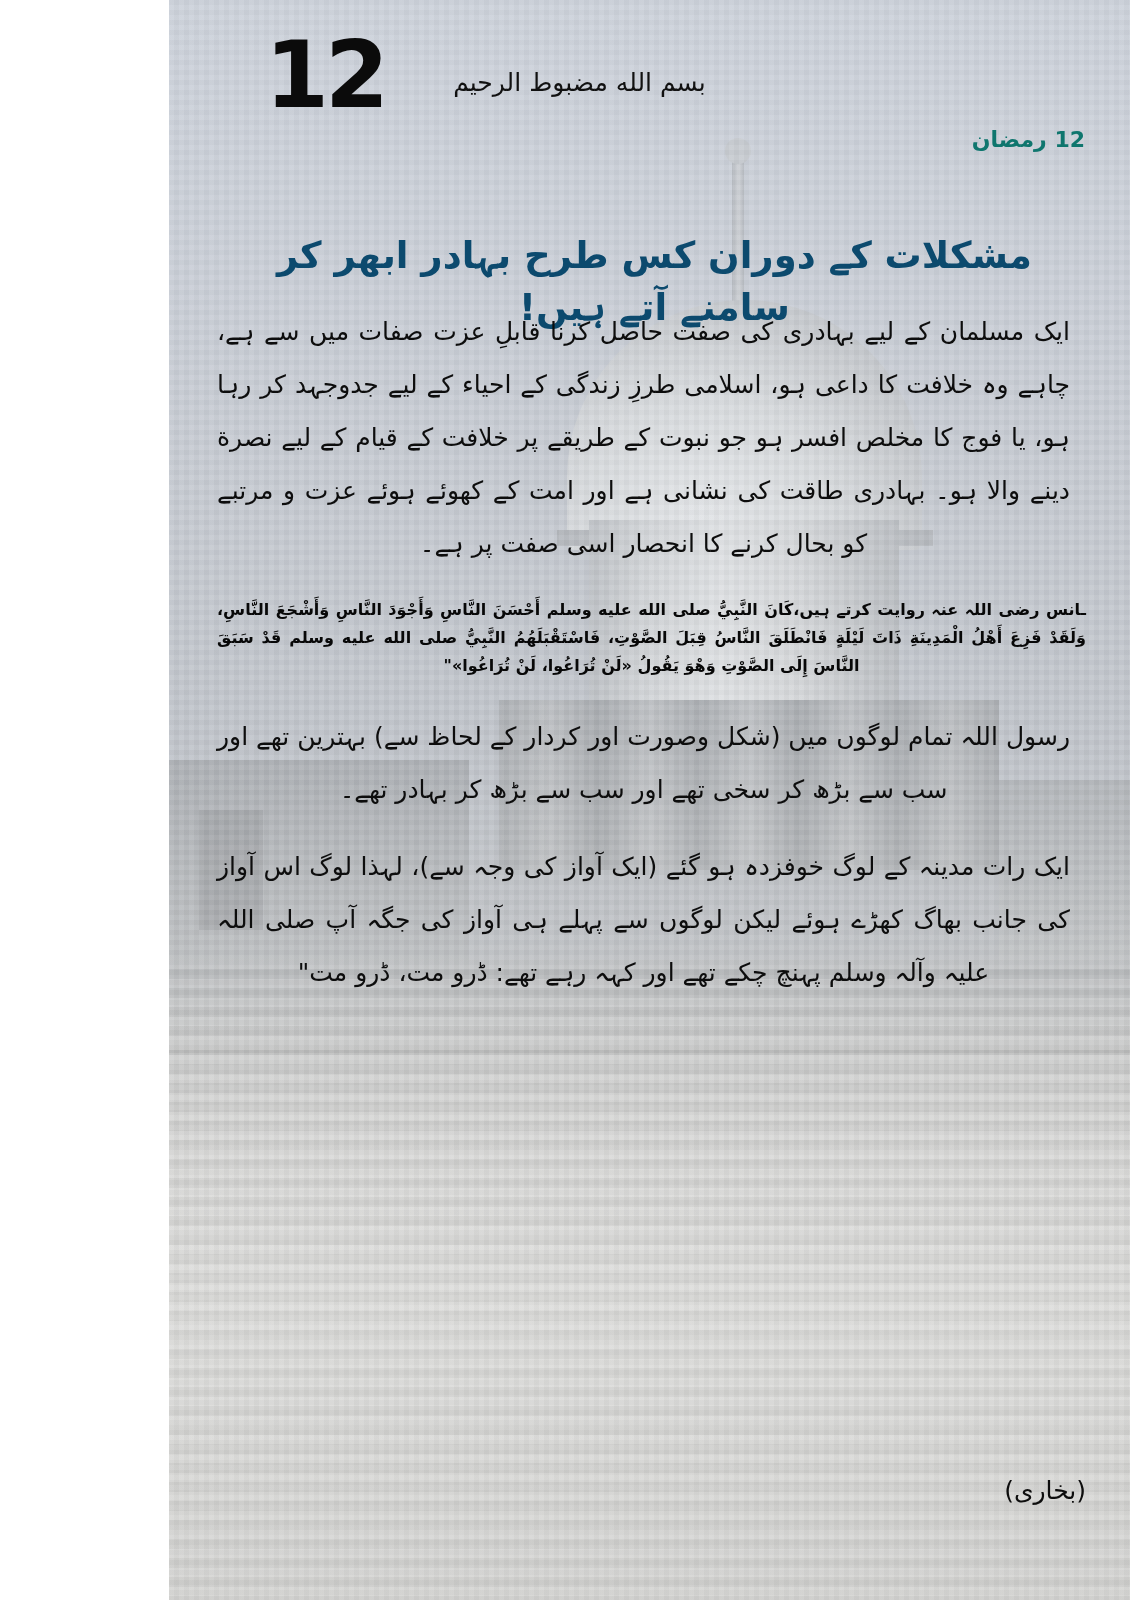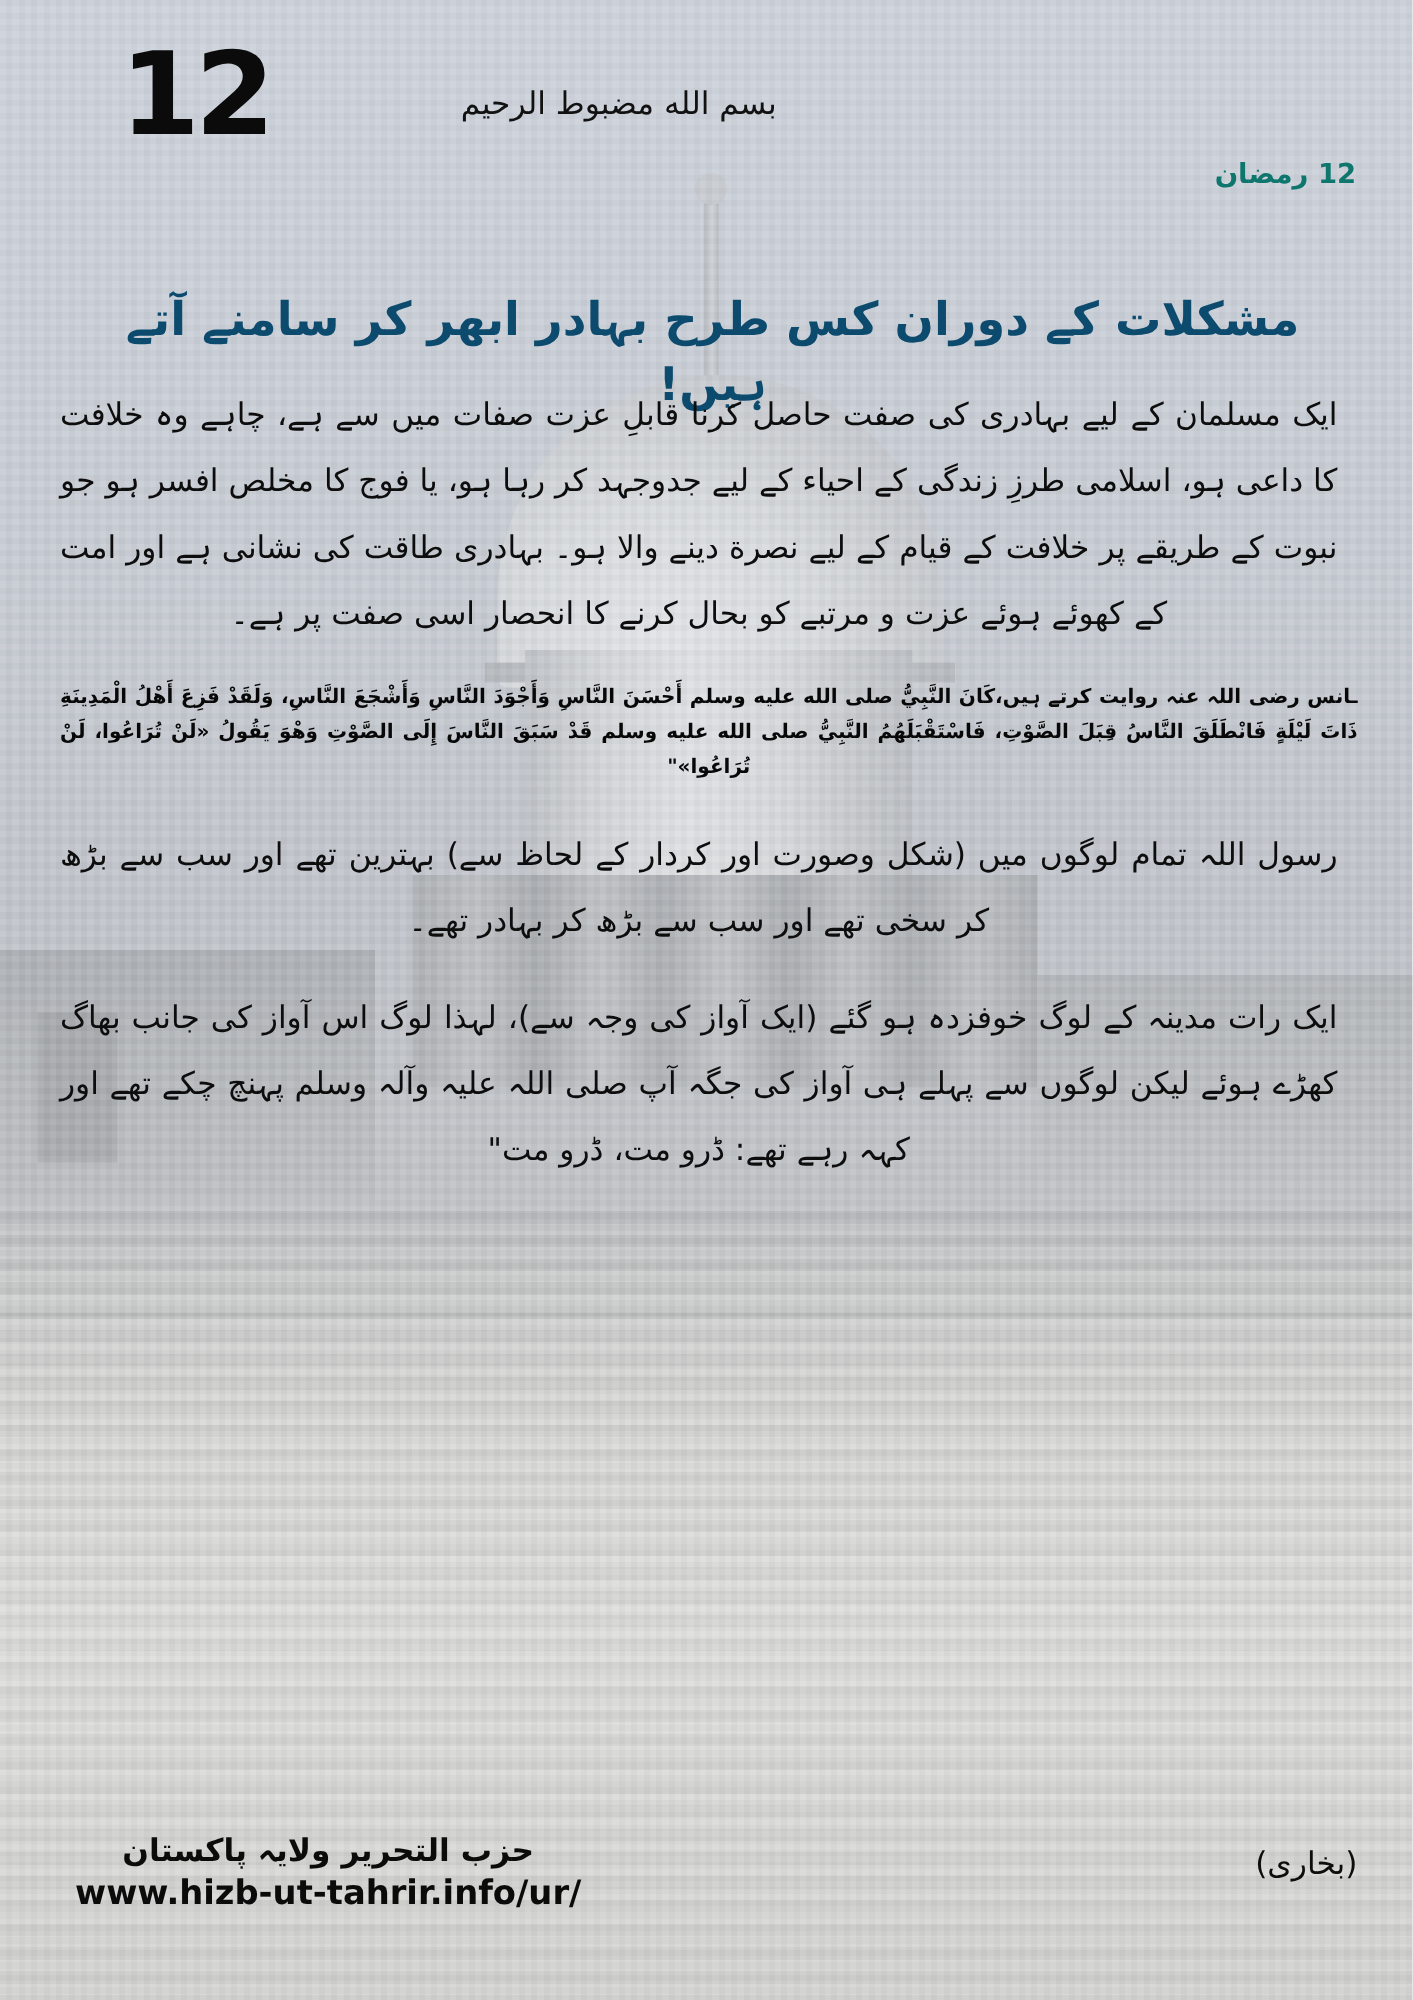--- a/index.html
+++ b/index.html
@@ -2,21 +2,21 @@
 <html lang="ur" dir="rtl"><head>
 <meta charset="utf-8">
 <style>
   html, body {
     margin: 0;
     padding: 0;
     background: #ffffff;
   }
   #page {
     position: relative;
-    width: 1130px;
+    width: 961px;
     height: 1600px;
     overflow: hidden;
     font-family: "DejaVu Sans", sans-serif;
     background: #cfd4dc;
   }
 
   
   .bg-layer { position: absolute; inset: 0; overflow: hidden; }
 
   .bg-sky {
@@ -236,19 +236,15 @@
       <p class="arabic">ـانس رضی اللہ عنہ روایت کرتے ہیں،کَانَ النَّبِيُّ صلى الله عليه وسلم أَحْسَنَ النَّاسِ وَأَجْوَدَ النَّاسِ وَأَشْجَعَ النَّاسِ، وَلَقَدْ فَزِعَ أَهْلُ الْمَدِينَةِ ذَاتَ لَيْلَةٍ فَانْطَلَقَ النَّاسُ قِبَلَ الصَّوْتِ، فَاسْتَقْبَلَهُمُ النَّبِيُّ صلى الله عليه وسلم قَدْ سَبَقَ النَّاسَ إِلَى الصَّوْتِ وَهْوَ يَقُولُ «لَنْ تُرَاعُوا، لَنْ تُرَاعُوا»"</p>
 
       <p class="urdu">رسول اللہ تمام لوگوں میں (شکل وصورت اور کردار کے لحاظ سے) بہترین تھے اور سب سے بڑھ کر سخی تھے اور سب سے بڑھ کر بہادر تھے۔</p>
 
       <p class="urdu">ایک رات مدینہ کے لوگ خوفزدہ ہو گئے (ایک آواز کی وجہ سے)، لہذا لوگ اس آواز کی جانب بھاگ کھڑے ہوئے لیکن لوگوں سے پہلے ہی آواز کی جگہ آپ صلی اللہ علیہ وآلہ وسلم پہنچ چکے تھے اور کہہ رہے تھے: ڈرو مت، ڈرو مت"</p>
 
     </div>
 
     <div class="hadith-ref">(بخاری)</div>
 
-    <div class="footer">
-      <span class="footer-org">حزب التحریر ولایہ پاکستان</span>
-      <span class="footer-url">www.hizb-ut-tahrir.info/ur/</span>
-    </div>
 
   </div>
 </div>
 
 </body></html>

